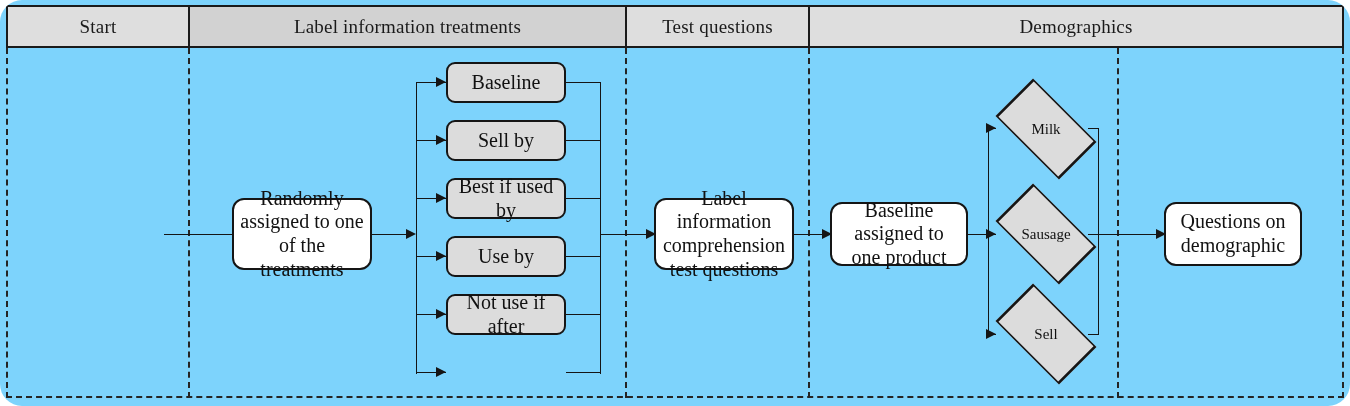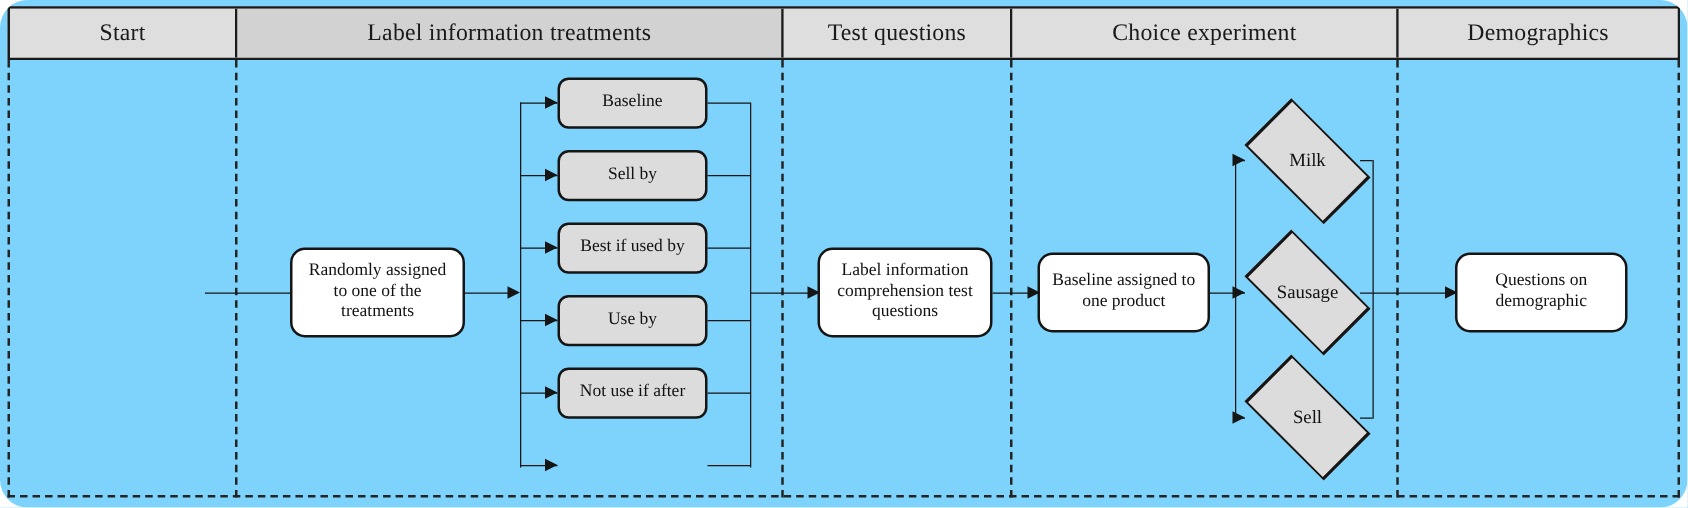--- a/index.html
+++ b/index.html
@@ -70,21 +70,21 @@
   .node {
     position: absolute;
     box-sizing: border-box;
     display: flex;
     align-items: center;
     justify-content: center;
     text-align: center;
     border: 2.5px solid #151515;
     border-radius: 12px;
     background: #ffffff;
-    font-size: 14px;
+    font-size: 20px;
     line-height: 1.18;
     padding: 2px 6px;
     color: #111111;
   }
   .node.filled { background: #dcdcdc; }
   .node.pill { border-radius: 9px; }
   .node.start-node { border-radius: 20px; }
 
   
   .diamond {
@@ -136,21 +136,20 @@
 </style>
 </head>
 <body>
 
 <div id="canvas">
 
   <div class="header-band">
     <div class="header-cell" style="width:182px;">Start</div>
     <div class="header-cell shaded" style="width:437px;">Label information treatments</div>
     <div class="header-cell" style="width:183px;">Test questions</div>
-    <div class="header-cell" style="width:309px;">Choice experiment</div>
     <div class="header-cell" style="flex:1;">Demographics</div>
   </div>
 
   <div class="lane-frame"></div>
   <div class="lane-divider" style="left:188px;"></div>
   <div class="lane-divider" style="left:625px;"></div>
   <div class="lane-divider" style="left:808px;"></div>
   <div class="lane-divider" style="left:1117px;"></div>
 
 

